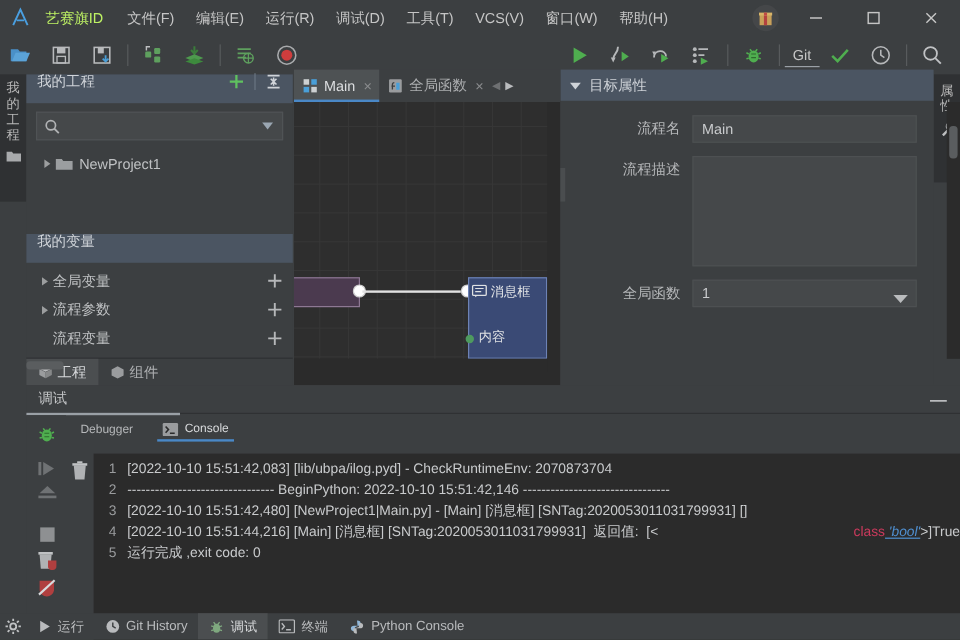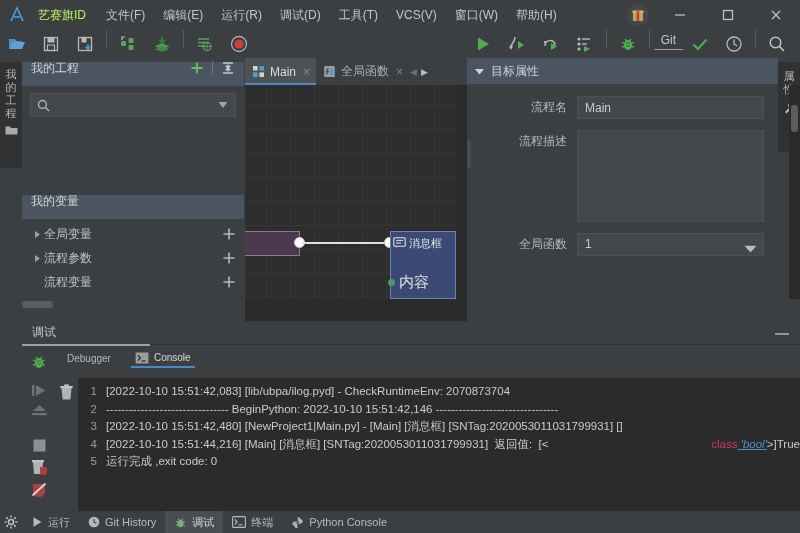--- a/index.html
+++ b/index.html
@@ -29,21 +29,21 @@
   .appname { color:#bef264; font-size:12px; padding:0 11px 0 4px; }
   .titlebar-right { position:absolute; right:0; top:0; height:30px; display:flex; align-items:center; }
   .gift-btn { width:36px;height:30px;display:flex;align-items:center;justify-content:center; }
   .gift-circle { width:22px;height:22px;border-radius:50%; background:#454749; display:flex;align-items:center;justify-content:center;}
   .wbtn { width:48px; height:30px; display:flex; align-items:center; justify-content:center; }
   .wbtn svg { display:block; }
 
   
   .toolbar {
     position:absolute; left:0; top:30px; width:800px; height:32px;
-    background:#3c3f41; display:flex; 
+    background:#3c3f41; display:flex; align-items:center;
   }
   .tb-btn { width:34px; height:28px; display:flex; align-items:center; justify-content:center; border-radius:2px;}
   .tb-sep { width:1px; height:18px; background:#585b5d; margin:0 4px; }
   .tb-spacer { flex: 1 1 auto; }
   .git-btn {
     height:20px; padding:0 7px; font-size:12px; color:#c7c7c7;
     border-bottom:1px solid #9aa0a6; display:flex;align-items:center;
   }
 
   
@@ -179,21 +179,21 @@
     background:#ffffff; border:1px solid #cfcfcf;
   }
   .edge {
     position:absolute; height:2px; background:#e2e2e2;
   }
   .green-dot {
     width:7px;height:7px;border-radius:50%;background:#4e9a5f;
     position:absolute; left:-3px; top:47px;
   }
   .node-blue-sub {
-    position:absolute; left:8px; top:41px; font-size:15px; color:#dfe1e3;
+    position:absolute; left:8px; top:41px; font-size:11px; color:#dfe1e3;
   }
   .vscroll-track {
     position:absolute; right:0; top:85px; width:11px; height:214px; background:#2b2b2b;
   }
   .vscroll-thumb {
     position:absolute; right:2px; top:20px; width:7px; height:27px; background:#5a5d5f; border-radius:3px;
   }
   .hscroll-track {
     position:absolute; left:245px; top:299px; width:211px; height:11px; background:#2b2b2b;
   }
@@ -529,20 +529,35 @@
             </svg>
         </span>
         <input class="search-input" type="text" placeholder="" style="">
         <span style="display:flex;padding:0 3px">
           <svg width="12" height="12" viewBox="0 0 12 12">
               <path d="M1.5 3 L10.5 3 L6 9 Z" fill="#9aa6b2"></path>
             </svg>
         </span>
       </div>
     </div>
+    <div class="tree">
+      <div class="tree-row">
+        <span class="tri">
+          <svg width="9" height="9" viewBox="0 0 9 9">
+              <path d="M2 1 L7 4.5 L2 8 Z" fill="#9c9e9f"></path>
+            </svg>
+        </span>
+        <span class="folder-ico">
+          <svg width="15" height="12" viewBox="0 0 15 12">
+              <path d="M0.5 10.5 V1.5 H5.5 L6.7 3.2 H14.5 V10.5 Z" fill="#9b9ea0"></path>
+            </svg>
+        </span>
+        <span class="tree-label">NewProject1</span>
+      </div>
+    </div>
   </div>
 
   <div class="varpanel">
     <div class="panel-head">
       <span class="ph-title">我的变量</span>
     </div>
     <div style="padding-top:3px">
       <div class="var-row">
         <span class="tri">
           <svg width="9" height="9" viewBox="0 0 9 9">
@@ -574,20 +589,40 @@
         <span class="var-label">流程变量</span>
         <span class="plus-btn">
           <svg width="14" height="14" viewBox="0 0 14 14">
               <path d="M7 1.5 V12.5 M1.5 7 H12.5" stroke="#b5b7b9" stroke-width="1.6"></path>
             </svg>
         </span>
       </div>
     </div>
   </div>
 
+  <div class="proj-tabs">
+    <div class="ptab active">
+      <span style="display:flex">
+        <svg width="12" height="12" viewBox="0 0 12 12">
+            <path d="M6 0.6 L11.2 3.2 L6 5.8 L0.8 3.2 Z" fill="#b8babc"></path>
+            <path d="M0.8 3.6 V8.6 L6 11.3 V6.3 Z" fill="#9a9c9e"></path>
+            <path d="M11.2 3.6 V8.6 L6 11.3 V6.3 Z" fill="#868889"></path>
+          </svg>
+      </span>
+      <span>工程</span>
+    </div>
+    <div class="ptab">
+      <span style="display:flex">
+        <svg width="12" height="12" viewBox="0 0 12 12">
+            <path d="M1 4 L6 1.2 L11 4 V9 L6 11.5 L1 9 Z" fill="#9a9c9e"></path>
+          </svg>
+      </span>
+      <span>组件</span>
+    </div>
+  </div>
 
   <div class="canvas-tabs">
     <div class="ctab active">
       <span style="display:flex">
         <svg width="13" height="13" viewBox="0 0 13 13">
             <rect x="1" y="1" width="4.6" height="4.6" fill="#cdd0d2"></rect>
             <rect x="7.4" y="1" width="4.6" height="4.6" fill="#4a9fd8"></rect>
             <rect x="1" y="7.4" width="4.6" height="4.6" fill="#4a9fd8"></rect>
             <rect x="7.4" y="7.4" width="4.6" height="4.6" fill="#cdd0d2"></rect>
           </svg>

